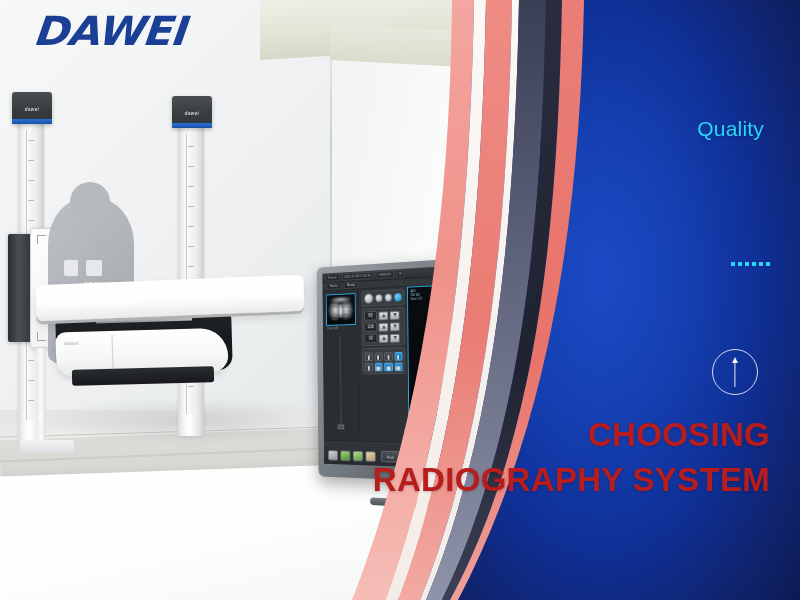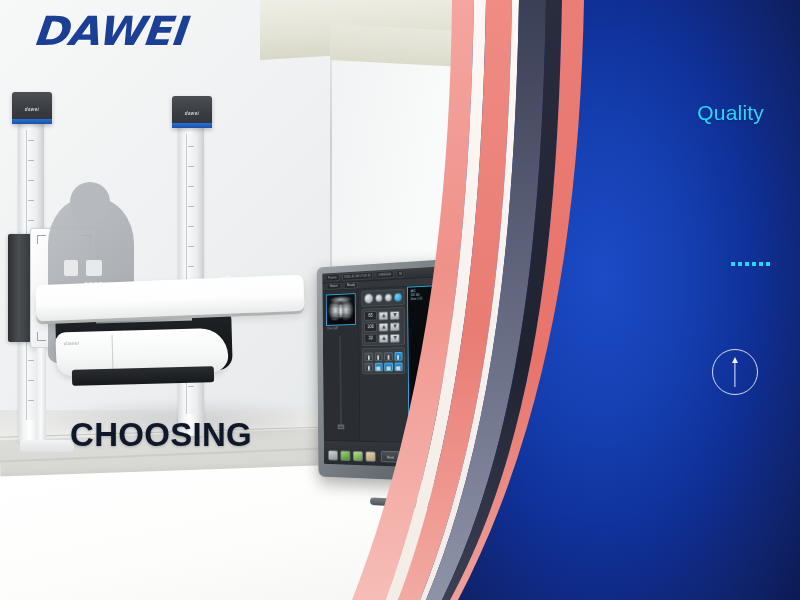--- a/index.html
+++ b/index.html
@@ -439,42 +439,42 @@
   
   .ribbon { position:absolute; left:0; top:0; width:800px; height:600px; pointer-events:none; }
 
   
   .keywords {
     position:absolute; right:36px; top:96px; width:260px;
     text-align:right; color:#2ad6f7;
     font-size:21px; line-height:34px; letter-spacing:.2px;
     text-shadow:0 1px 2px rgba(0,0,0,.2);
   }
-  .keywords div { white-space:nowrap; }
+  .keywords div { white-space:nowrap;margin-top:16px; }
   .dots {
     position:absolute; right:30px; top:262px;
     display:flex; gap:3px; justify-content:flex-end; width:120px;
   }
   .dots i { width:4px; height:4px; background:#2ad6f7; display:block; }
   .arrow-circle {
     position:absolute; left:712px; top:349px; width:46px; height:46px;
     border:1.2px solid rgba(255,255,255,.82); border-radius:50%;
   }
   .arrow-circle .shaft {
     position:absolute; left:50%; top:9px; transform:translateX(-50%);
     width:1.2px; height:28px; background:rgba(255,255,255,.9);
   }
   .arrow-circle .head {
     position:absolute; left:50%; top:7px; transform:translateX(-50%);
     border-left:3.2px solid transparent; border-right:3.2px solid transparent;
     border-bottom:6px solid rgba(255,255,255,.92);
   }
   .headline {
     position:absolute; right:30px; top:412px; width:700px;
-    text-align:left; color:#0f172a; font-weight:bold;
+    text-align:right; color:#b91c1c; font-weight:bold;
     font-size:33px; line-height:45px; letter-spacing:.3px;
     text-shadow:0 1px 3px rgba(0,0,0,.22);
   }
   .headline div { white-space:nowrap; }
 
   
   .logo {
     position:absolute; left:42px; top:8px; width:170px; height:46px;
     color:#1b3f94; font-weight:bold; font-style:italic;
     font-size:40px; letter-spacing:-1px;
@@ -759,17 +759,18 @@
     <i></i>
   </div>
 
   <div class="arrow-circle">
     <span class="shaft"></span>
     <span class="head"></span>
   </div>
 
   <div class="headline">
     <div>CHOOSING</div>
+    <div>RADIOGRAPHY SYSTEM</div>
   </div>
 
   <div class="logo">DAWEI</div>
 
 </div>
 
 </body></html>

